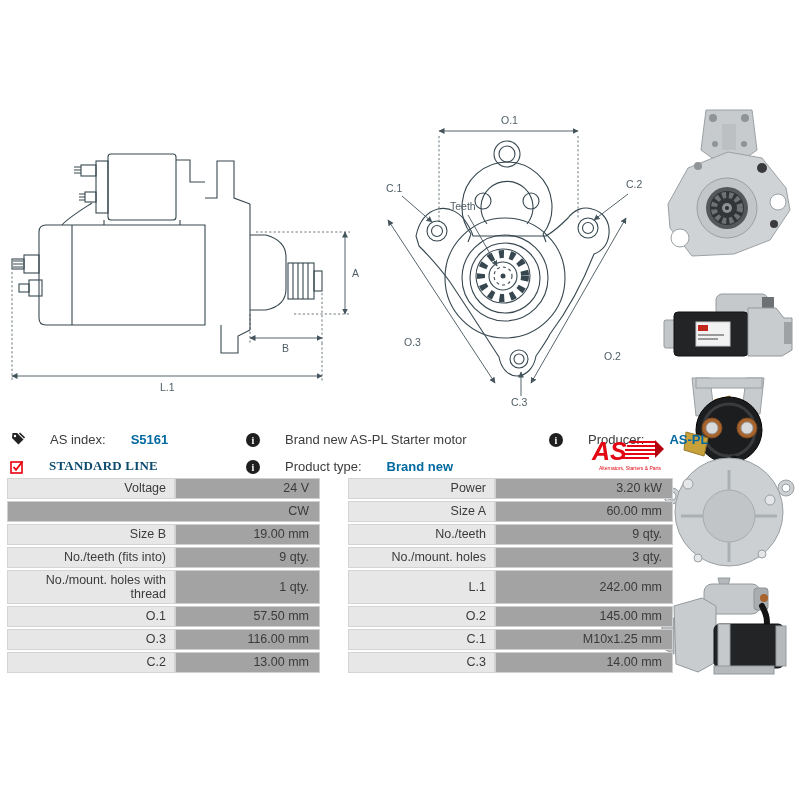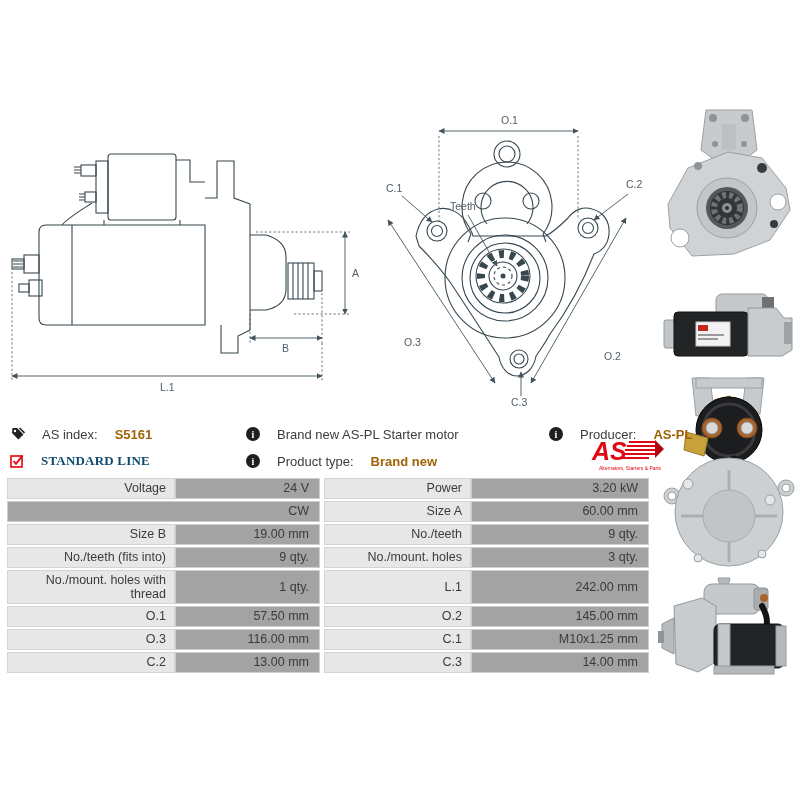--- a/index.html
+++ b/index.html
@@ -14,40 +14,40 @@
   .tech-draw text { font-family:"Liberation Sans", sans-serif; font-size:10.5px; fill:#4e5d66; }
   .tline { stroke:#37474f; stroke-width:1.1; fill:none; }
   .tfill { fill:#37474f; }
   .dim   { stroke:#44545c; stroke-width:0.9; fill:none; }
   .dash  { stroke:#44545c; stroke-width:0.8; fill:none; stroke-dasharray:2.2,2.2; }
 
   
   .photo { position:absolute; left:658px; width:142px; cursor:pointer; }
 
   
-  .info-line { position:absolute; display:flex; align-items:center; gap:17px; height:26px;
+  .info-line { position:absolute; display:flex; align-items:flex-end; gap:25px; height:26px;
                font-size:13px; color:#3c3c3c; white-space:nowrap; }
-  .bld { font-weight:bold; color:#a16207; }
+  .bld { font-weight:bold; color:#0369a1; }
   .red-line { color:#0c4a6e; font-weight:bold; letter-spacing:0.2px;font-family:Liberation Serif, serif; }
   .icon-info { width:14px; height:14px; border-radius:50%; background:#1f1f1f; color:#fff;
                font-size:10px; font-weight:bold; font-family:"Liberation Serif", serif;
                display:flex; align-items:center; justify-content:center; flex:0 0 auto; }
 
   
   .spec-col { position:absolute; top:478px; display:flex; flex-direction:column; }
   .trow { display:flex; margin-bottom:2px; }
   .tlabel, .tvalue {
     box-sizing:border-box; height:21px; display:flex; align-items:center; justify-content:flex-end;
     font-size:12.5px; color:#3b3b3b; text-align:right; line-height:1.15;
   }
   .tlabel { background:#e7e7e7; border:1px solid #d4d4d4; padding-right:8px; }
   .tvalue { background:#a3a3a3; border:1px solid #cfcfcf; padding-right:10px; flex:1; }
   .col-left  { left:7px;  width:313px; }
   .col-left  .tlabel { width:168px; }
-  .col-right { left:324px; width:325px; }
+  .col-right { left:348px; width:325px; }
   .col-right .tlabel { width:147px; }
   .trow.tall .tlabel, .trow.tall .tvalue { height:34px; }
 </style>
 </head>
 <body>
 
 <div class="page">
 
   <svg class="tech-draw" style="left:8px; top:140px;" width="355" height="262" viewBox="0 0 355 262">
     <defs>

